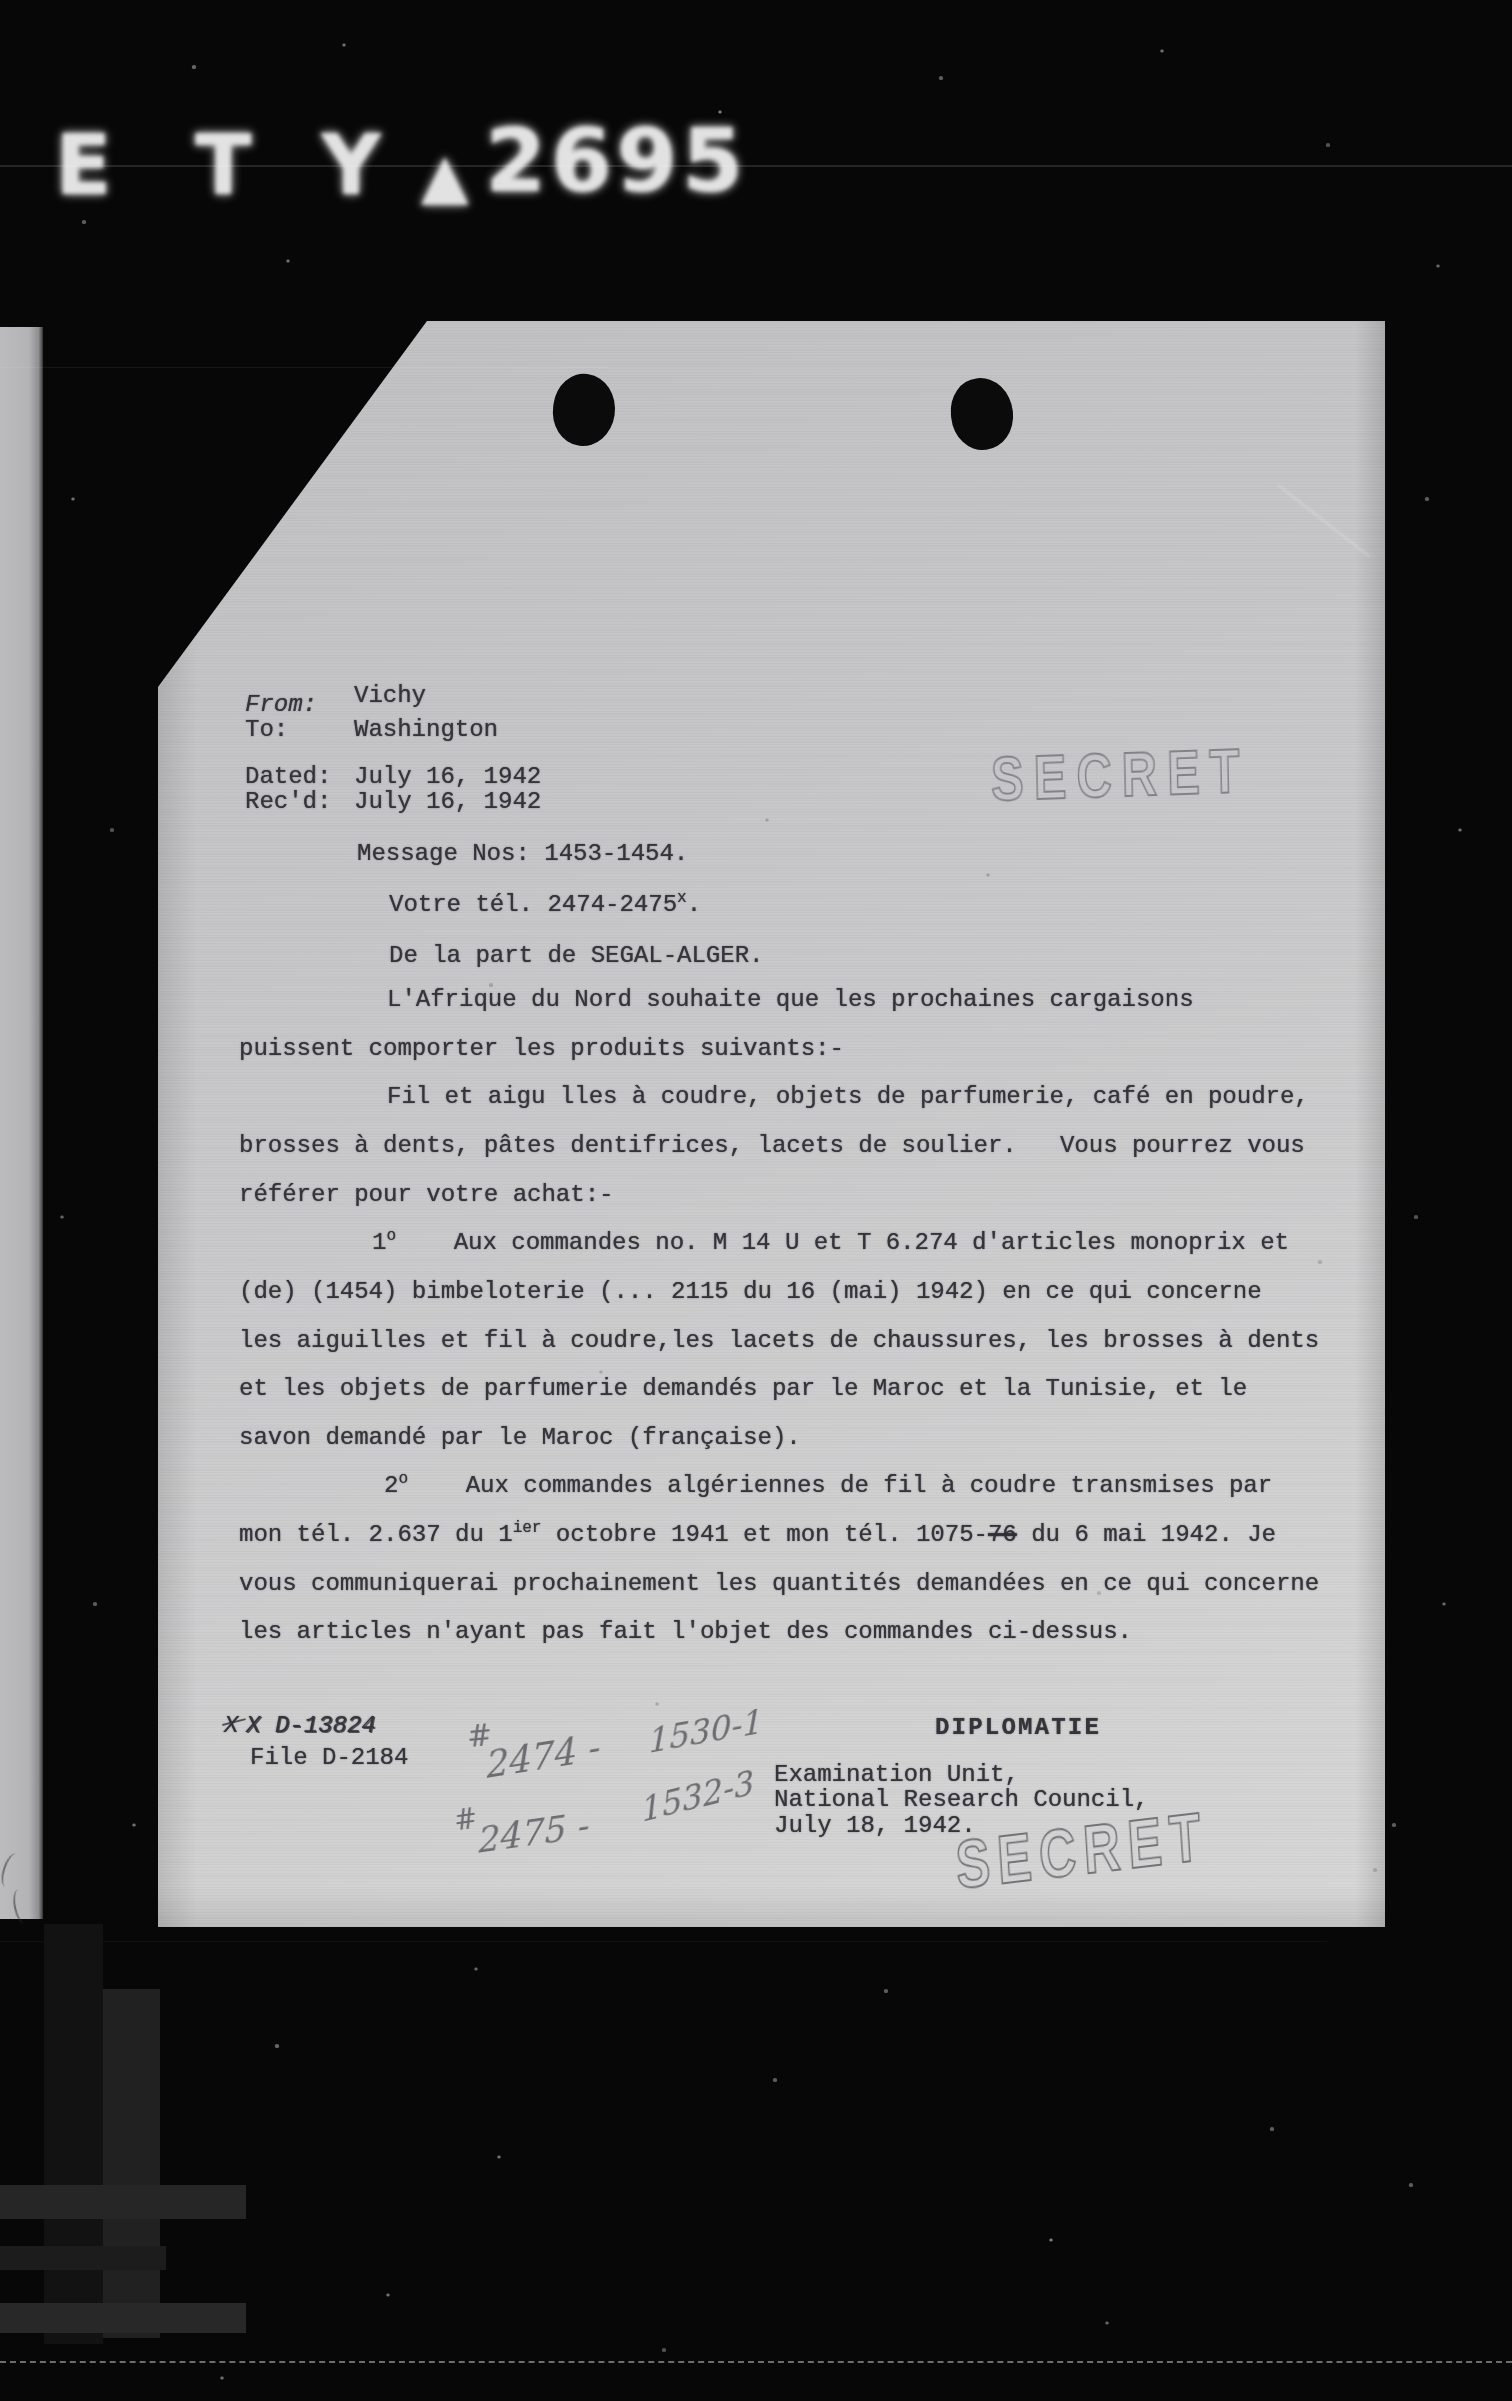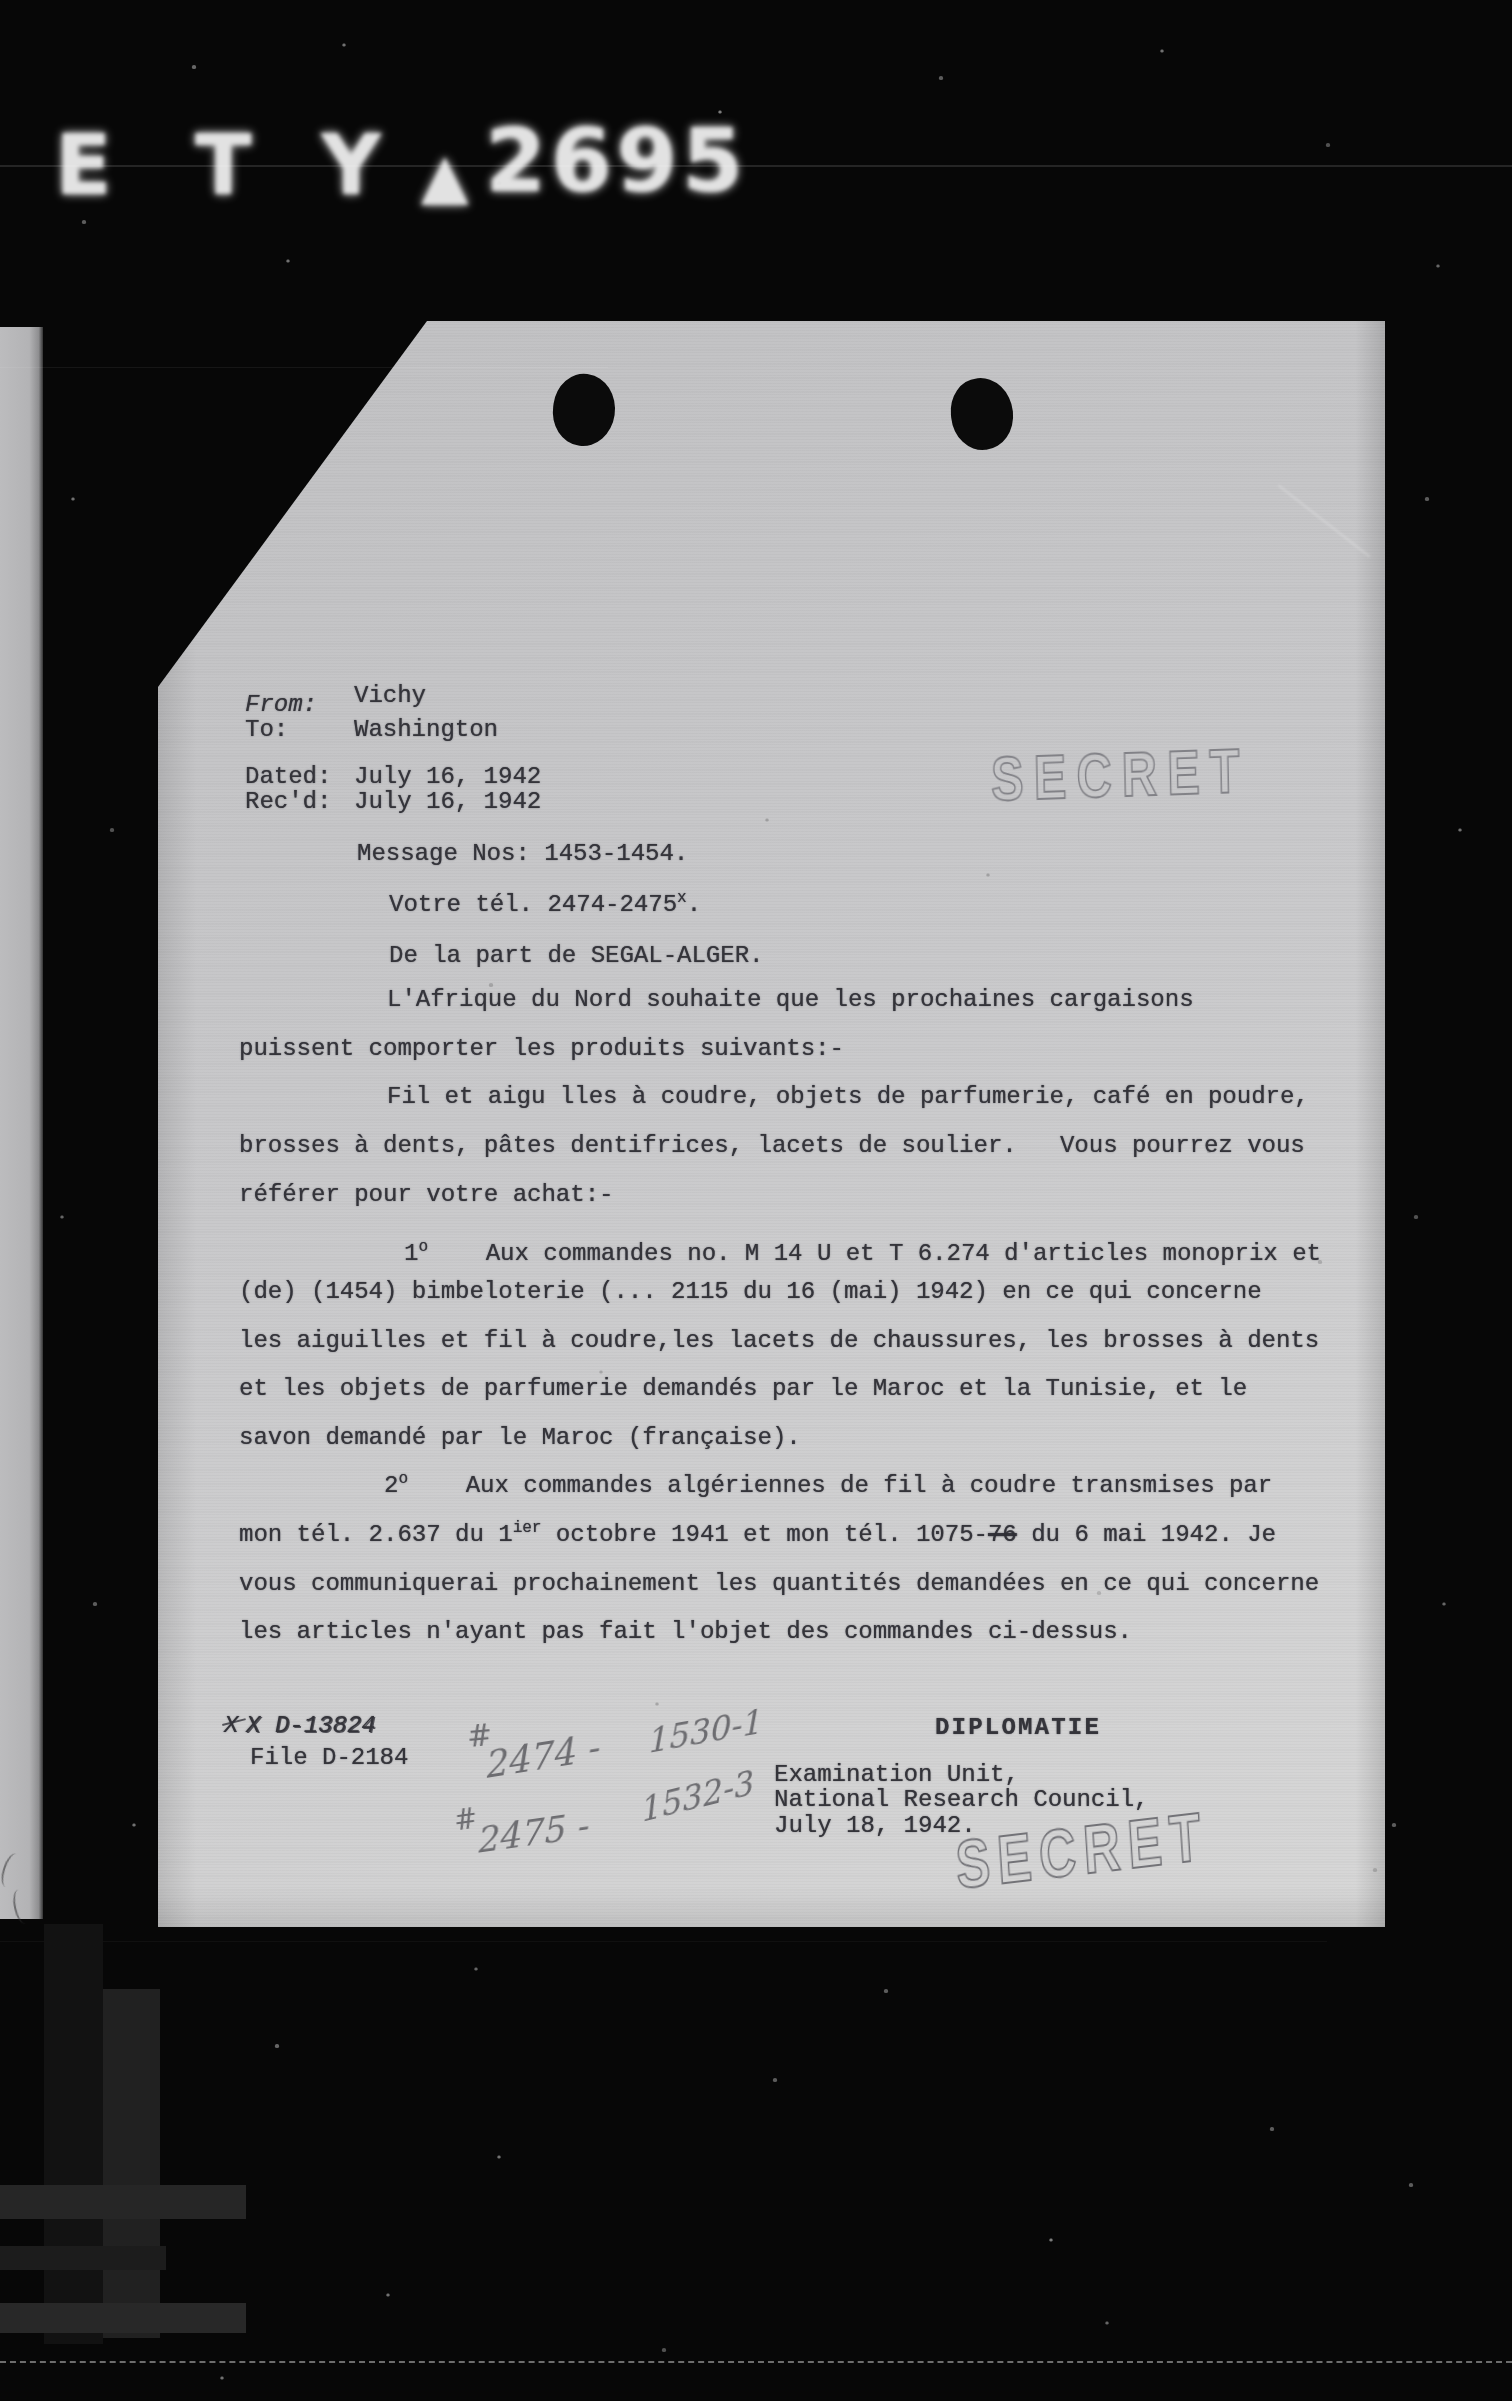--- a/index.html
+++ b/index.html
@@ -123,21 +123,21 @@
   <div class="tw" style="left:357px;top:838px;">Message Nos: 1453-1454.</div>
   <div class="tw" style="left:389px;top:889px;"><span>Votre tél. 2474-2475</span><span class="sup">x</span><span>.</span></div>
   <div class="tw" style="left:389px;top:940px;">De la part de SEGAL-ALGER.</div>
 
   <div class="tw" style="left:387px;top:984px;">L'Afrique du Nord souhaite que les prochaines cargaisons</div>
   <div class="tw" style="left:239px;top:1033px;font-family:Liberation Mono, monospace;">puissent comporter les produits suivants:-</div>
   <div class="tw" style="left:387px;top:1081px;">Fil et aigu lles à coudre, objets de parfumerie, café en poudre,</div>
   <div class="tw" style="left:239px;top:1130px;">brosses à dents, pâtes dentifrices, lacets de soulier.   Vous pourrez vous</div>
   <div class="tw" style="left:239px;top:1179px;">référer pour votre achat:-</div>
 
-  <div class="tw" style="left:404px;top:1227px;margin-top:11px;"><span>1</span><span class="sup">o</span><span>    Aux commandes no. M 14 U et T 6.274 d'articles monoprix et</span></div>
+  <div class="tw" style="left:372px;top:1227px;"><span>1</span><span class="sup">o</span><span>    Aux commandes no. M 14 U et T 6.274 d'articles monoprix et</span></div>
   <div class="tw" style="left:239px;top:1276px;">(de) (1454) bimbeloterie (... 2115 du 16 (mai) 1942) en ce qui concerne</div>
   <div class="tw" style="left:239px;top:1325px;">les aiguilles et fil à coudre,les lacets de chaussures, les brosses à dents</div>
   <div class="tw" style="left:239px;top:1373px;">et les objets de parfumerie demandés par le Maroc et la Tunisie, et le</div>
   <div class="tw" style="left:239px;top:1422px;">savon demandé par le Maroc (française).</div>
 
   <div class="tw" style="left:384px;top:1470px;"><span>2</span><span class="sup">o</span><span>    Aux commandes algériennes de fil à coudre transmises par</span></div>
   <div class="tw" style="left:239px;top:1519px;"><span>mon tél. 2.637 du 1</span><span class="sup">ier</span><span> octobre 1941 et mon tél. 1075-</span><span class="strike">76</span><span> du 6 mai 1942. Je</span></div>
   <div class="tw" style="left:239px;top:1568px;">vous communiquerai prochainement les quantités demandées en ce qui concerne</div>
   <div class="tw" style="left:239px;top:1616px;">les articles n'ayant pas fait l'objet des commandes ci-dessus.</div>
 

